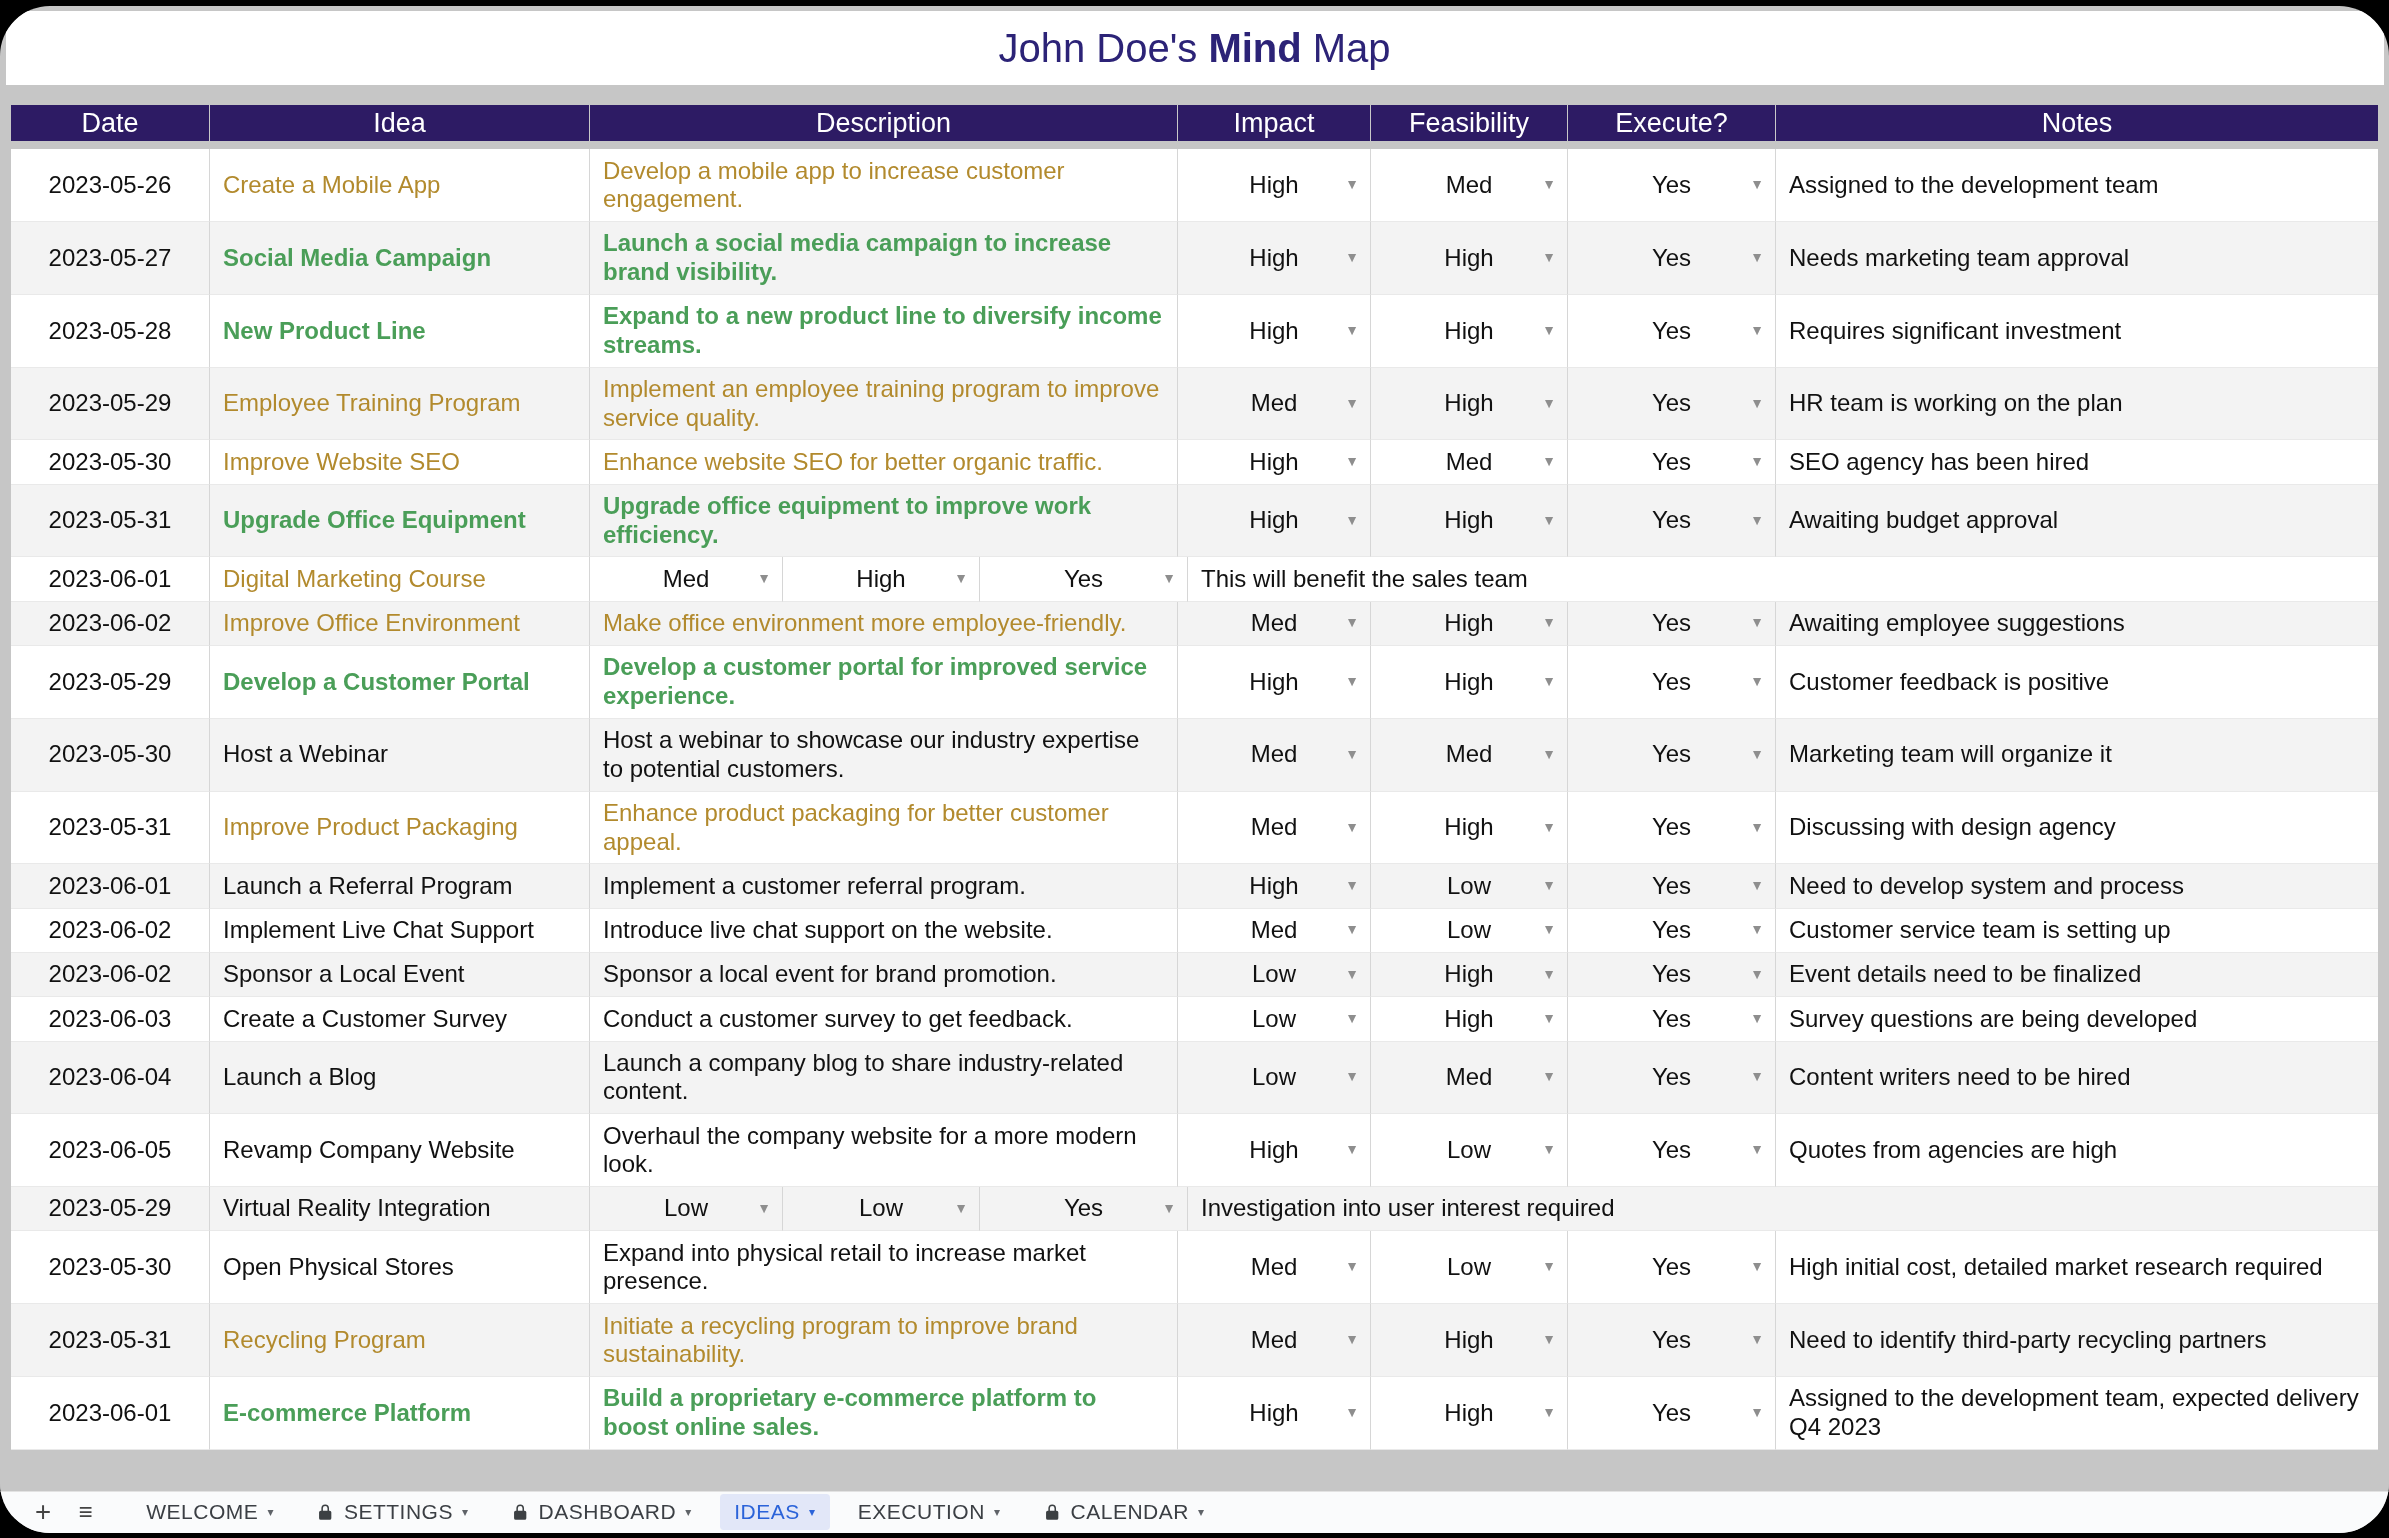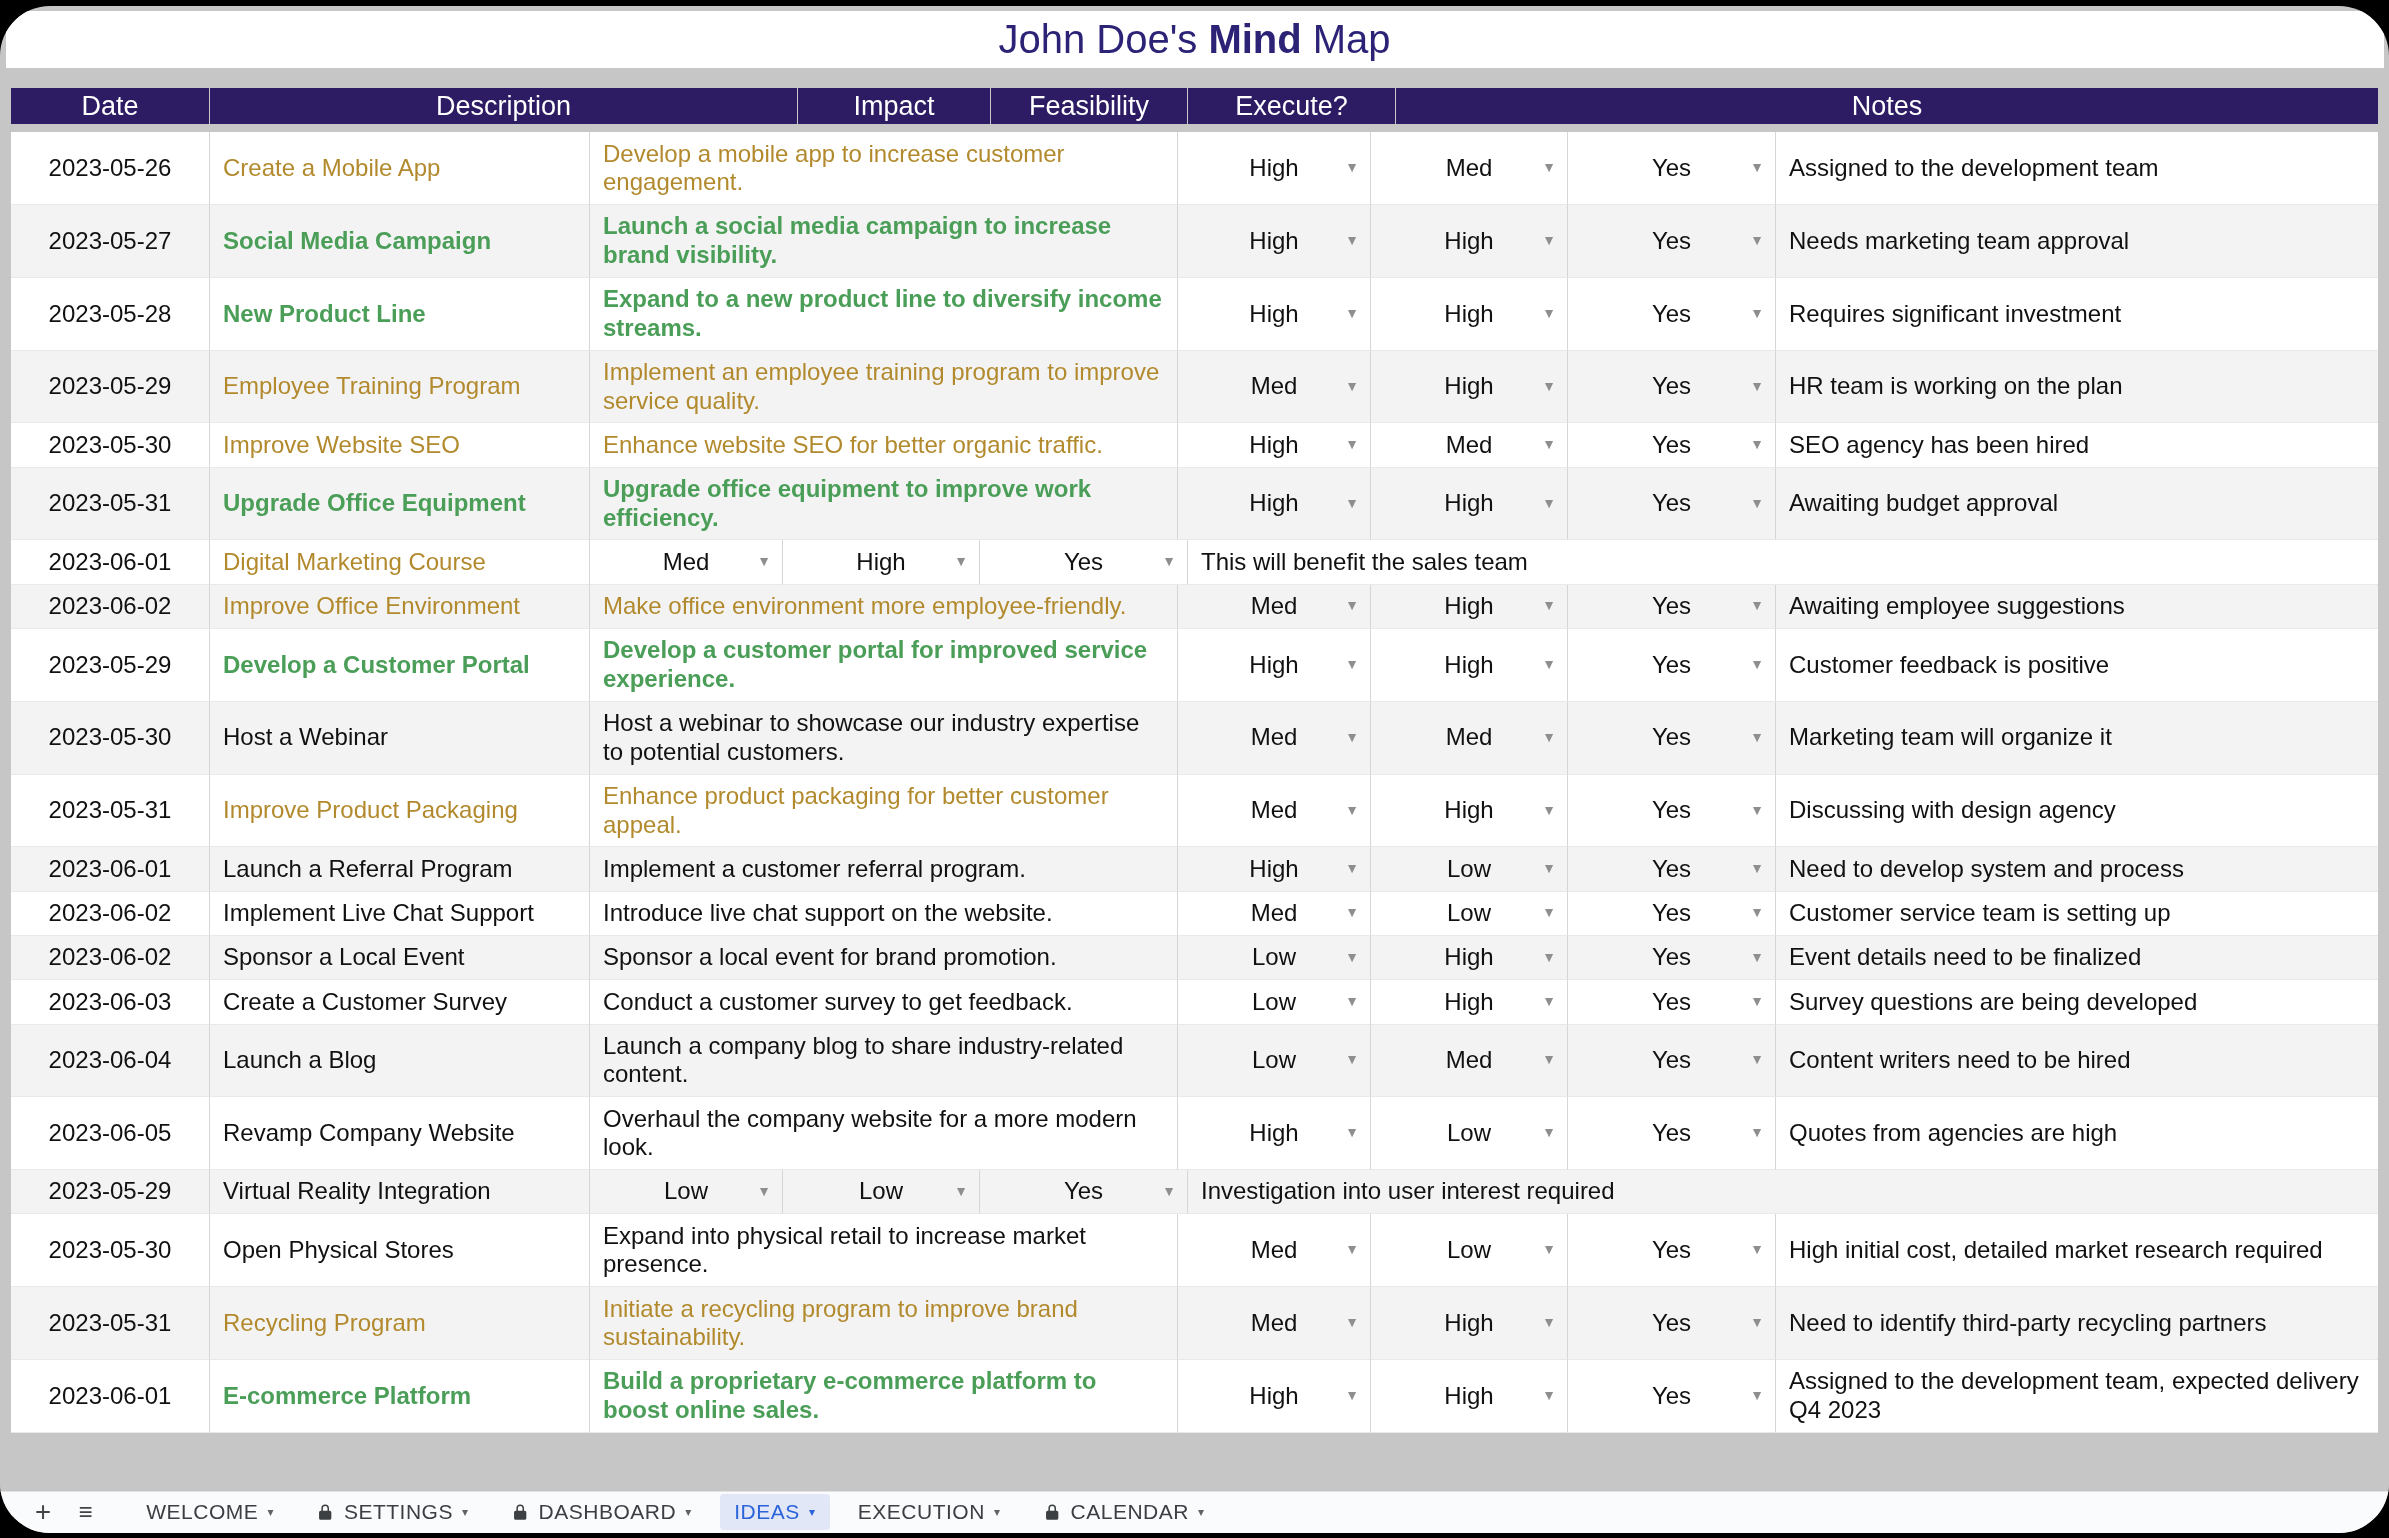--- a/index.html
+++ b/index.html
@@ -5,21 +5,21 @@
   * { box-sizing: border-box; margin: 0; padding: 0; }
   html,body { width: 2389px; height: 1538px; background:#000; font-family:"Liberation Sans","DejaVu Sans",sans-serif; overflow:hidden; }
 
   .window{
     position:absolute; top:5.5px; bottom:5.5px; left:0; right:0;
     background:#c6c6c6; border-radius:50px; overflow:hidden;
     display:flex; flex-direction:column;
   }
 
   .title-bar{
-    background:#fff; height:57px; margin:5.5px 5.5px 0 5.5px;
+    background:#fff; height:74px; margin:5.5px 5.5px 0 5.5px;
     display:flex; align-items:center; justify-content:center; gap:11px;
     font-size:40px; color:#2c2377;
   }
   .title-bar .bold{ font-weight:700; }
 
   .table-area{ flex:1; background:#c6c6c6; padding:20px 11px 0 11px; overflow:hidden; }
 
   .header-row{ display:flex; background:#2d1b64; height:36px; }
   .header-cell{
     color:#fff; font-size:27px; font-weight:500;
@@ -81,20 +81,21 @@
 
   <div class="title-bar">
     <span>John Doe's</span>
     <span class="bold">Mind</span>
     <span>Map</span>
   </div>
 
   <div class="table-area">
     <div class="header-row">
         <div class="header-cell col-date">Date</div>
+        <div class="header-cell col-idea">Idea</div>
         <div class="header-cell col-desc">Description</div>
         <div class="header-cell col-impact">Impact</div>
         <div class="header-cell col-feas">Feasibility</div>
         <div class="header-cell col-exec">Execute?</div>
         <div class="header-cell col-notes">Notes</div>
       </div>
     <div class="rows">
         <div class="row">
           <div class="cell col-date">2023-05-26</div>
           <div class="cell col-idea c-gold">Create a Mobile App</div>

